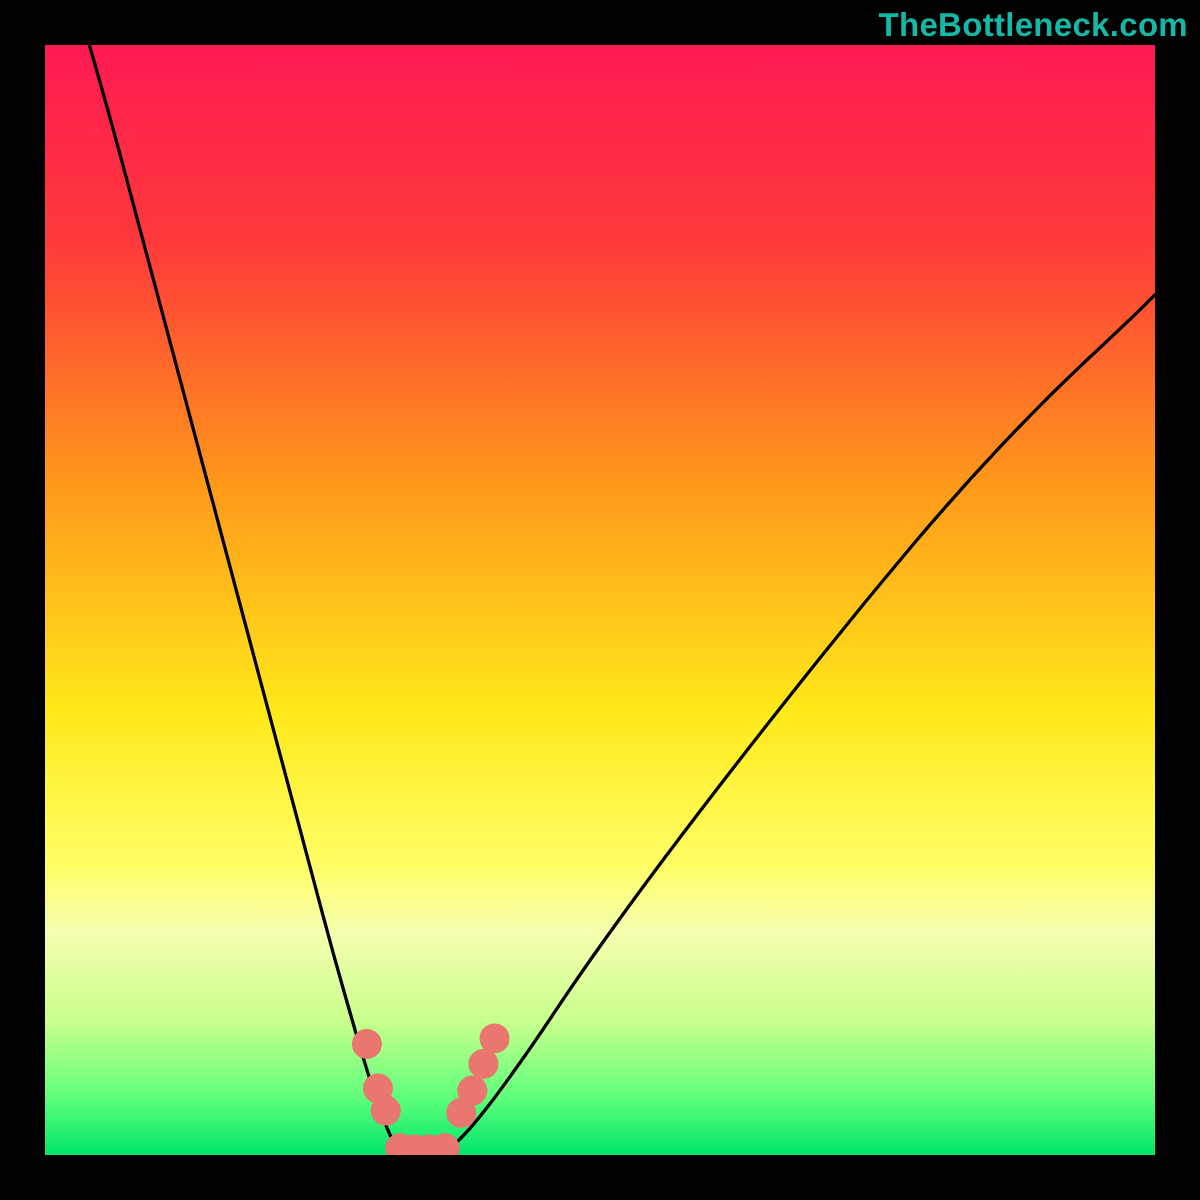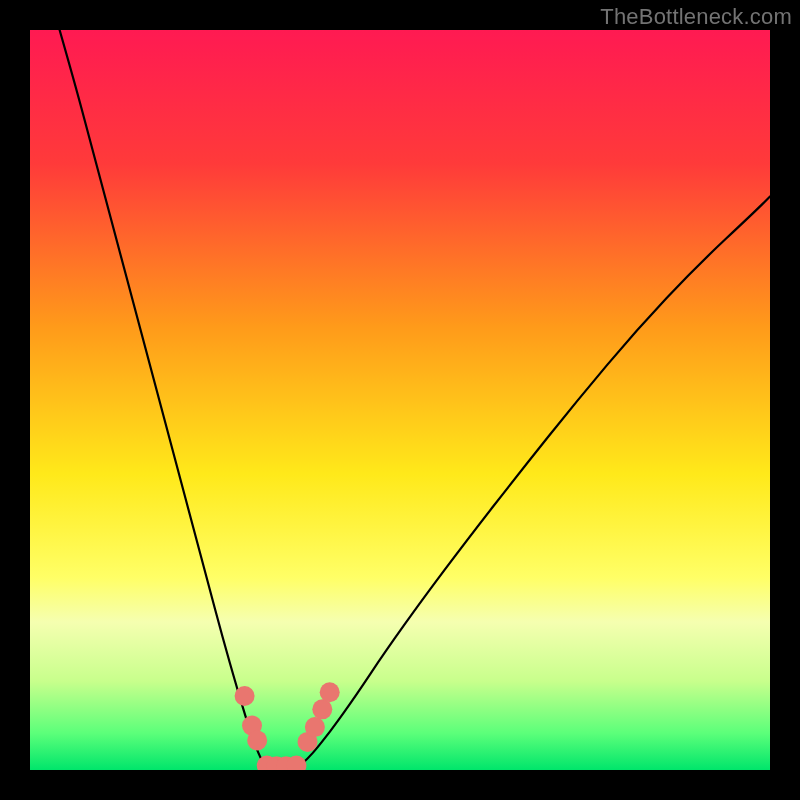--- a/index.html
+++ b/index.html
@@ -23,23 +23,23 @@
     position: absolute;
     left: 30px;
     top: 30px;
     width: 740px;
     height: 740px;
   }
   .watermark {
     position: absolute;
     top: 4px;
     right: 8px;
-    color: #737373;
+    color: #14b8a6;
     font-size: 22px;
-    font-weight: 400;
+    font-weight: 700;
     letter-spacing: 0.2px;
   }
   svg { display: block; }
 </style>
 </head>
 <body>
 
 <div class="frame">
   <div class="watermark">TheBottleneck.com</div>
 

